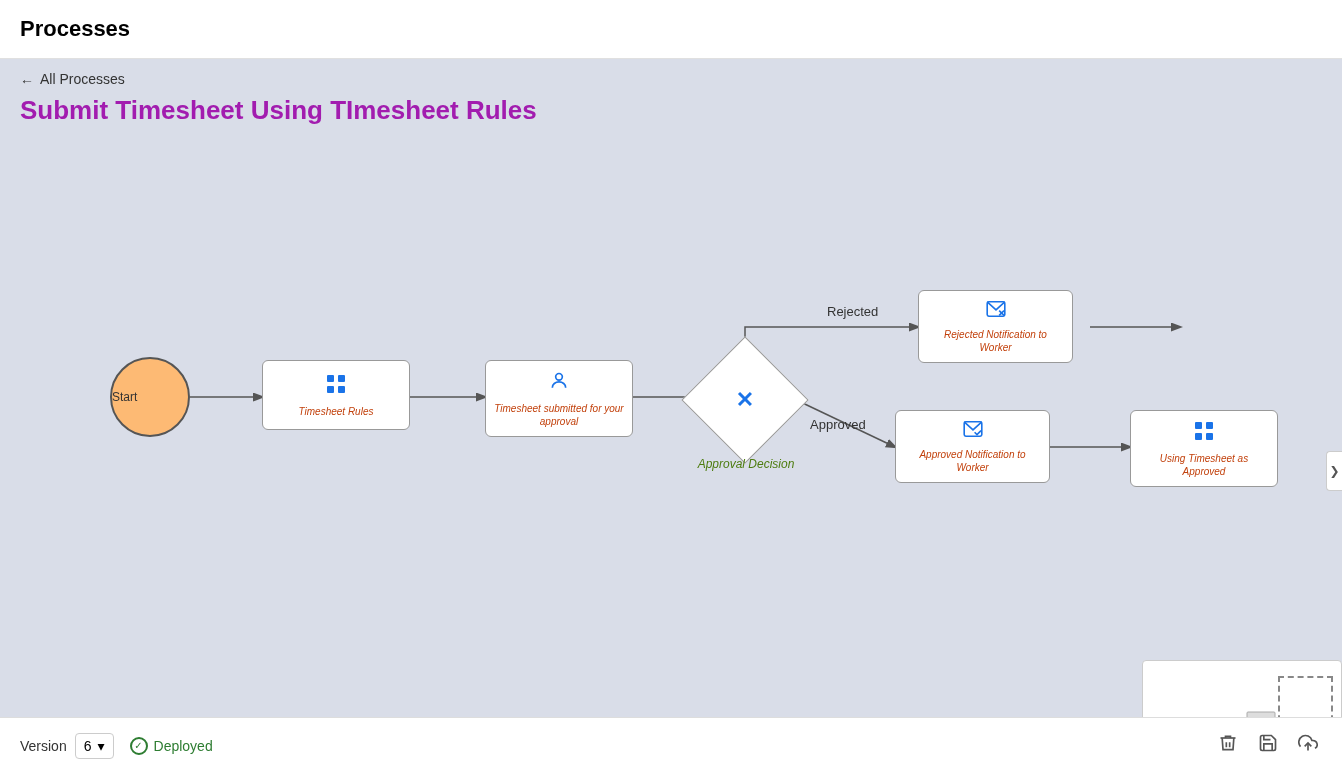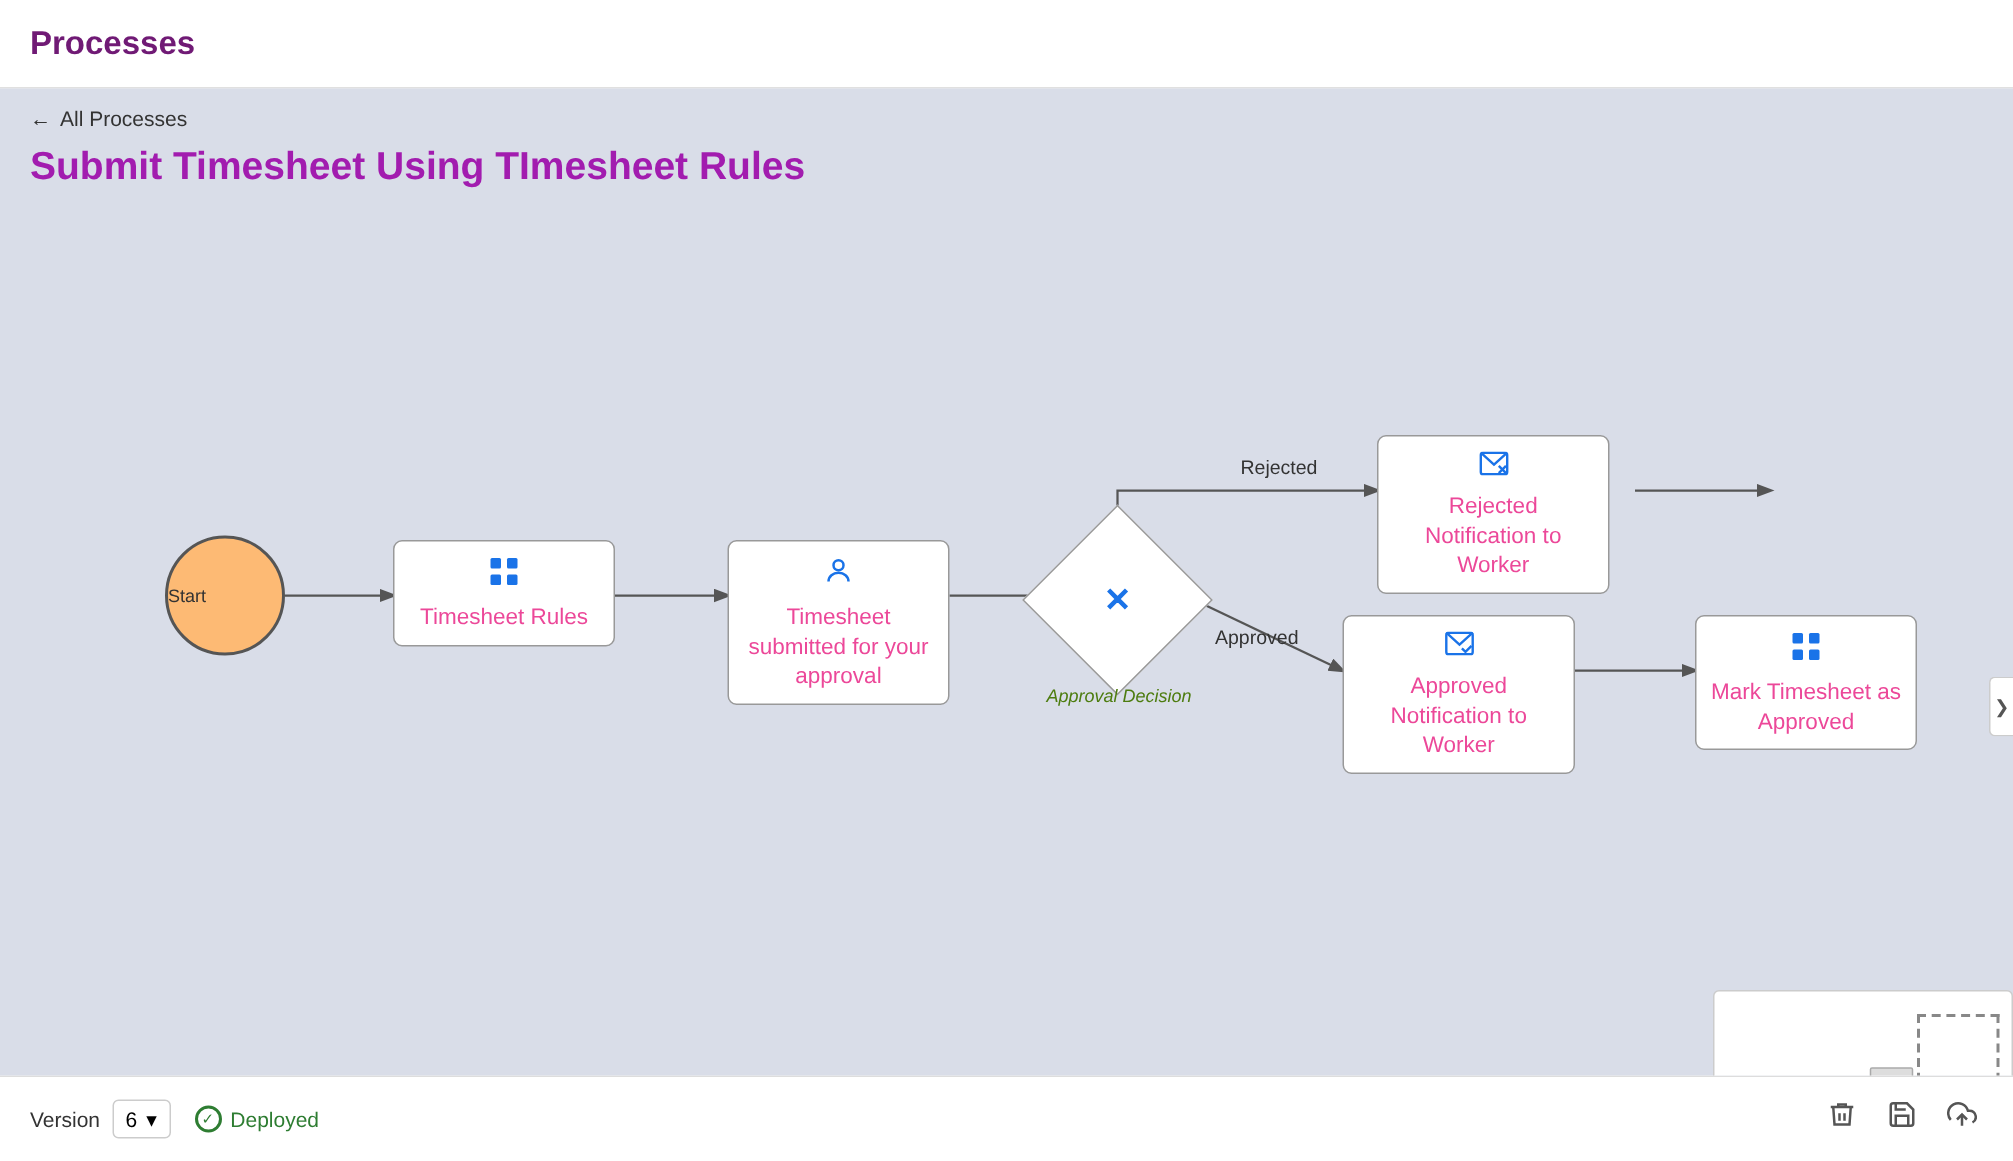--- a/index.html
+++ b/index.html
@@ -5,21 +5,21 @@
     * { box-sizing: border-box; margin: 0; padding: 0; }
     body { font-family: -apple-system, BlinkMacSystemFont, 'Segoe UI', sans-serif; background: #fff; }
 
     .page-header {
       padding: 16px 20px;
       border-bottom: 1px solid #e0e0e0;
     }
     .page-title {
       font-size: 22px;
       font-weight: 700;
-      color: #701a75;
+      color: #000000;
     }
 
     .content-area {
       display: flex;
       flex-direction: column;
       height: calc(774px - 60px);
     }
 
     .diagram-container {
       flex: 1;
@@ -120,23 +120,24 @@
       color: #4d7c0f;
       font-style: italic;
     }
 
     .node-icon {
       color: #1a73e8;
       font-size: 18px;
       margin-bottom: 2px;
     }
     .node-label {
-      font-size: 15px;
+      font-size: 10px;
       line-height: 1.3;
-      color: #ec4899;
+      color: #c2410c;
+      font-style: italic;
     }
 
     
     .connectors {
       position: absolute;
       top: 0; left: 0;
       width: 100%; height: 100%;
       pointer-events: none;
     }
 
@@ -358,21 +359,21 @@
       <div class="node" style="left: 1130px; top: 268px;">
         <div class="node-rect" style="width:148px;">
           <div class="node-icon">
             <svg width="20" height="20" viewBox="0 0 20 20" fill="#1a73e8">
               <rect x="1" y="1" width="7" height="7" rx="1"></rect>
               <rect x="12" y="1" width="7" height="7" rx="1"></rect>
               <rect x="1" y="12" width="7" height="7" rx="1"></rect>
               <rect x="12" y="12" width="7" height="7" rx="1"></rect>
             </svg>
           </div>
-          <span class="node-label">Mark Timesheet as Approved</span>
+          <span class="node-label">Using Timesheet as Approved</span>
         </div>
       </div>
 
       <div class="minimap">
         <div class="minimap-content">
           <svg width="190" height="100" viewBox="0 0 190 100">
 
             <circle cx="10" cy="50" r="6" fill="none" stroke="#aaa" stroke-width="1"></circle>
             <rect x="22" y="44" width="22" height="12" fill="#ddd" stroke="#aaa" stroke-width="1" rx="1"></rect>
             <rect x="50" y="44" width="22" height="12" fill="#ddd" stroke="#aaa" stroke-width="1" rx="1"></rect>

